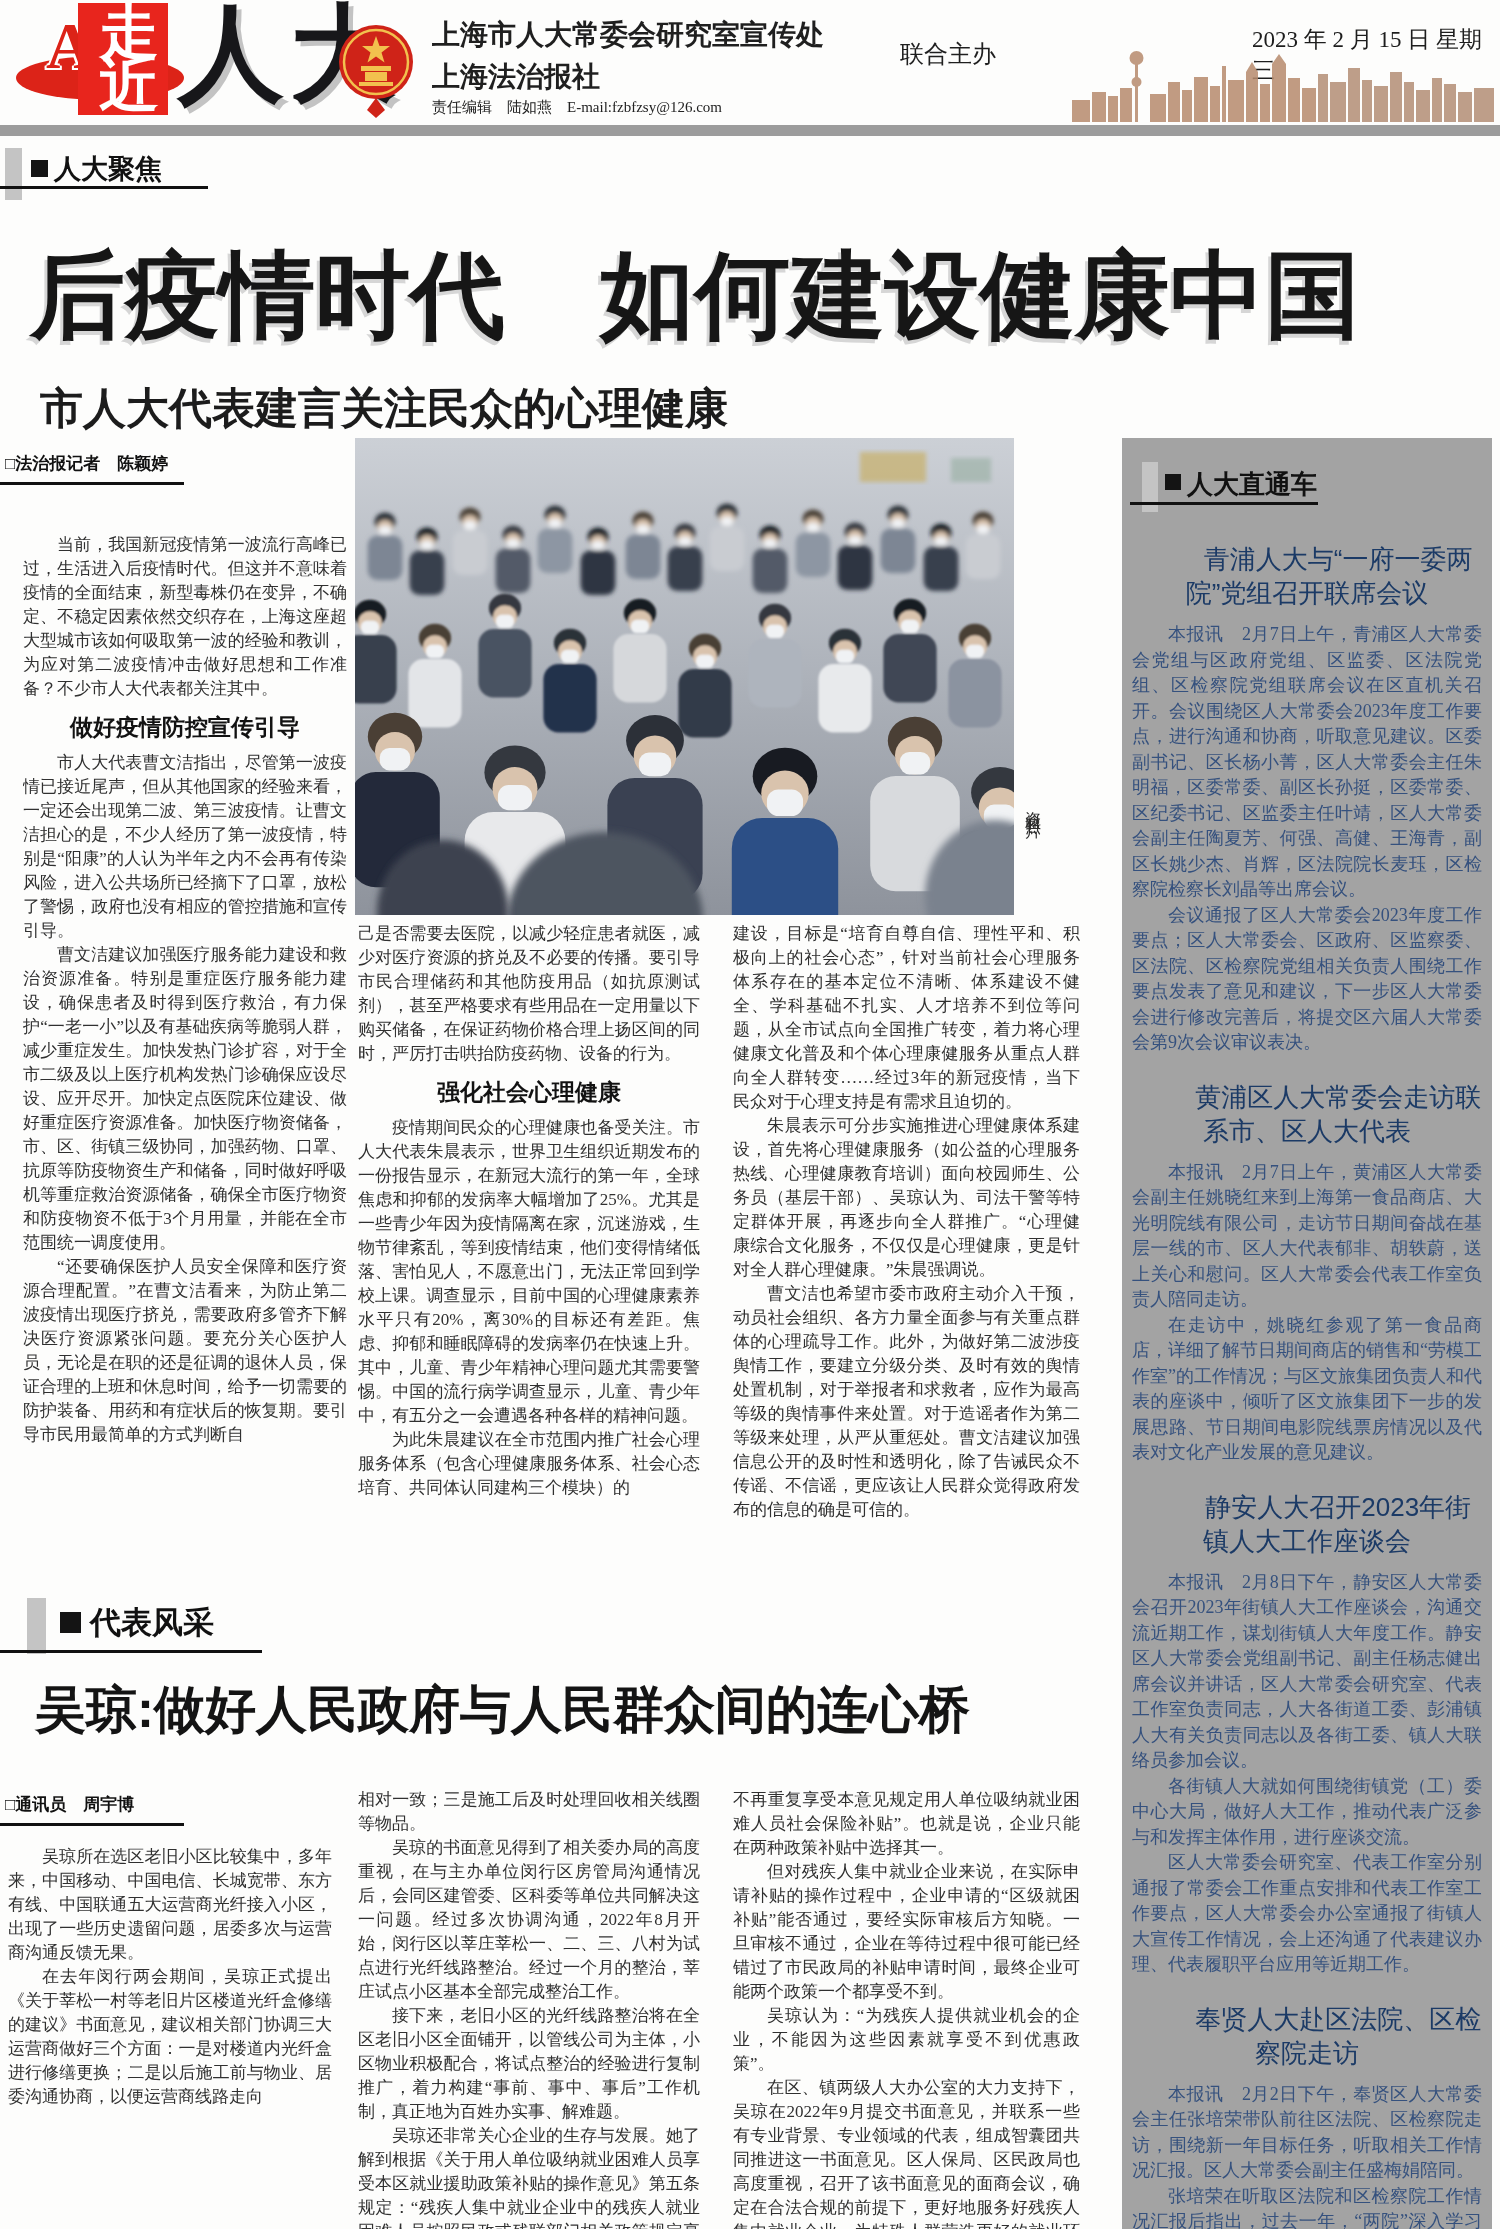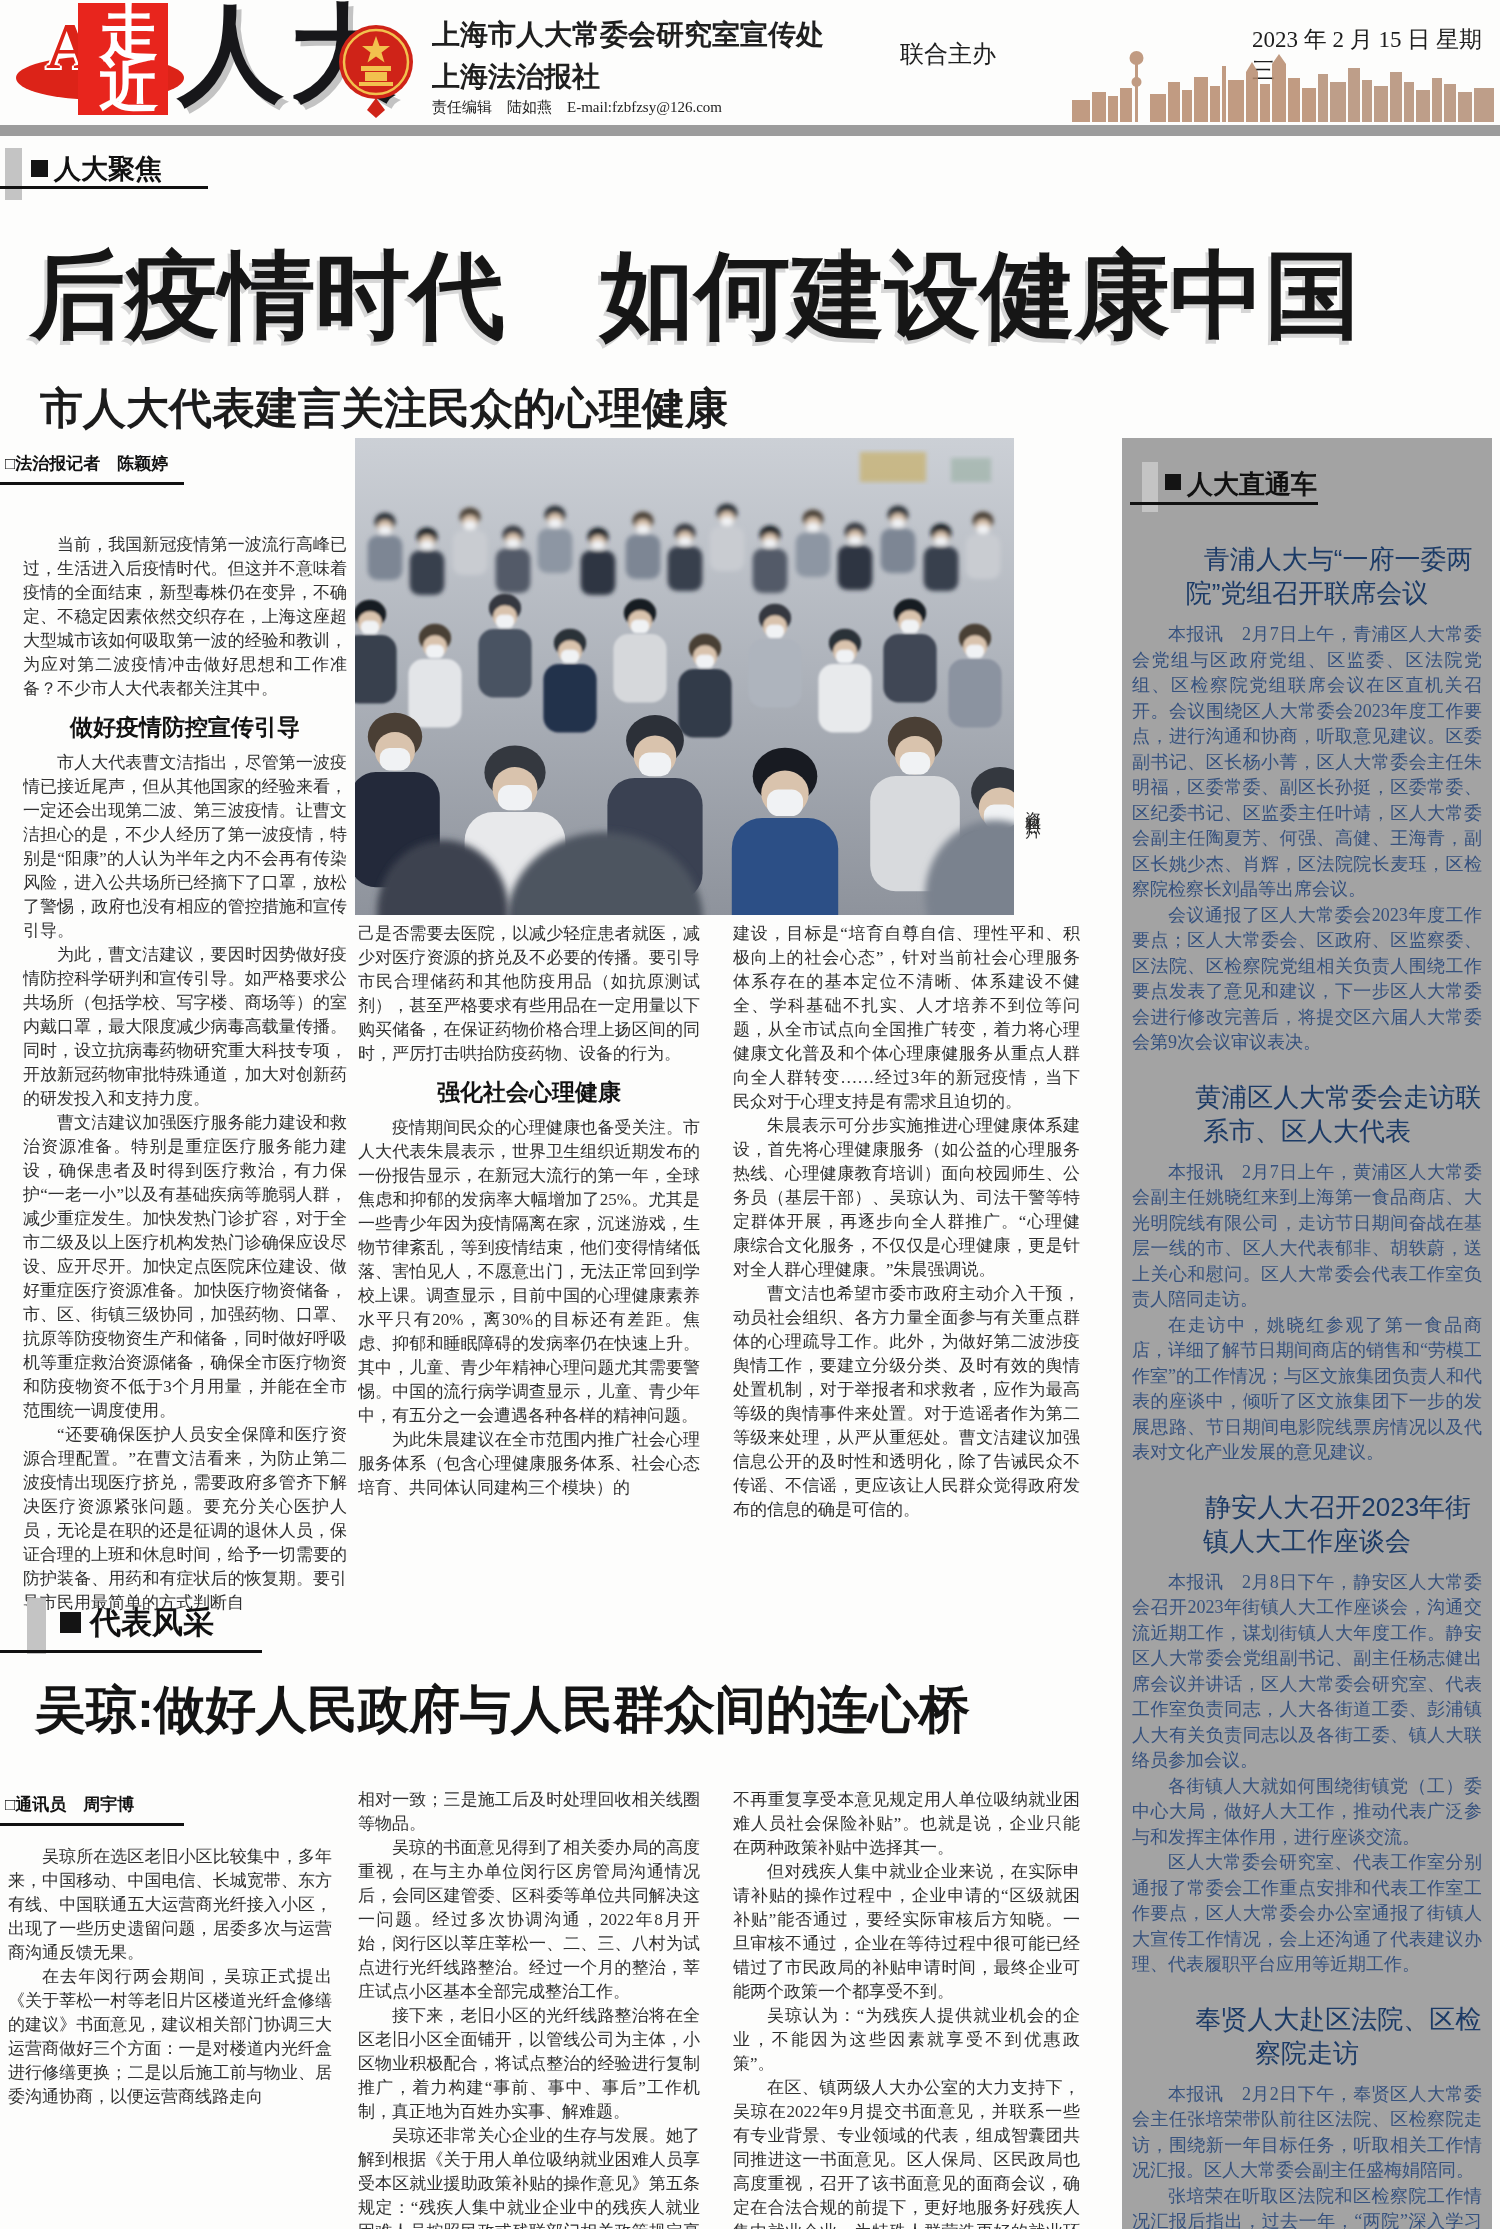--- a/index.html
+++ b/index.html
@@ -343,21 +343,20 @@
     <ellipse cx="88" cy="474" rx="66" ry="72" fill="#3c434f" filter="url(#blurC)"></ellipse>
     <ellipse cx="640" cy="458" rx="70" ry="76" fill="#7a828e" filter="url(#blurC)"></ellipse>
   </svg>
 </div>
 <div class="abs photo-caption">资料照片</div>
 
 <div class="col" style="left:23px;top:487px;width:324px;height:1092px;margin-top:46px;">
     <p class="para">当前，我国新冠疫情第一波流行高峰已过，生活进入后疫情时代。但这并不意味着疫情的全面结束，新型毒株仍在变异，不确定、不稳定因素依然交织存在，上海这座超大型城市该如何吸取第一波的经验和教训，为应对第二波疫情冲击做好思想和工作准备？不少市人大代表都关注其中。</p>
     <div class="col-subhead">做好疫情防控宣传引导</div>
     <p class="para">市人大代表曹文洁指出，尽管第一波疫情已接近尾声，但从其他国家的经验来看，一定还会出现第二波、第三波疫情。让曹文洁担心的是，不少人经历了第一波疫情，特别是“阳康”的人认为半年之内不会再有传染风险，进入公共场所已经摘下了口罩，放松了警惕，政府也没有相应的管控措施和宣传引导。</p>
-    <p class="para">为此，曹文洁建议，要因时因势做好疫情防控科学研判和宣传引导。如严格要求公共场所（包括学校、写字楼、商场等）的室内戴口罩，最大限度减少病毒高载量传播。同时，设立抗病毒药物研究重大科技专项，开放新冠药物审批特殊通道，加大对创新药的研发投入和支持力度。</p>
     <p class="para">曹文洁建议加强医疗服务能力建设和救治资源准备。特别是重症医疗服务能力建设，确保患者及时得到医疗救治，有力保护“一老一小”以及有基础疾病等脆弱人群，减少重症发生。加快发热门诊扩容，对于全市二级及以上医疗机构发热门诊确保应设尽设、应开尽开。加快定点医院床位建设、做好重症医疗资源准备。加快医疗物资储备，市、区、街镇三级协同，加强药物、口罩、抗原等防疫物资生产和储备，同时做好呼吸机等重症救治资源储备，确保全市医疗物资和防疫物资不低于3个月用量，并能在全市范围统一调度使用。</p>
     <p class="para">“还要确保医护人员安全保障和医疗资源合理配置。”在曹文洁看来，为防止第二波疫情出现医疗挤兑，需要政府多管齐下解决医疗资源紧张问题。要充分关心医护人员，无论是在职的还是征调的退休人员，保证合理的上班和休息时间，给予一切需要的防护装备、用药和有症状后的恢复期。要引导市民用最简单的方式判断自</p>
   </div>
 <div class="col" style="left:358px;top:922px;width:342px;height:655px;">
     <p class="para cont">己是否需要去医院，以减少轻症患者就医，减少对医疗资源的挤兑及不必要的传播。要引导市民合理储药和其他防疫用品（如抗原测试剂），甚至严格要求有些用品在一定用量以下购买储备，在保证药物价格合理上扬区间的同时，严厉打击哄抬防疫药物、设备的行为。</p>
     <div class="col-subhead">强化社会心理健康</div>
     <p class="para">疫情期间民众的心理健康也备受关注。市人大代表朱晨表示，世界卫生组织近期发布的一份报告显示，在新冠大流行的第一年，全球焦虑和抑郁的发病率大幅增加了25%。尤其是一些青少年因为疫情隔离在家，沉迷游戏，生物节律紊乱，等到疫情结束，他们变得情绪低落、害怕见人，不愿意出门，无法正常回到学校上课。调查显示，目前中国的心理健康素养水平只有20%，离30%的目标还有差距。焦虑、抑郁和睡眠障碍的发病率仍在快速上升。其中，儿童、青少年精神心理问题尤其需要警惕。中国的流行病学调查显示，儿童、青少年中，有五分之一会遭遇各种各样的精神问题。</p>
     <p class="para">为此朱晨建议在全市范围内推广社会心理服务体系（包含心理健康服务体系、社会心态培育、共同体认同建构三个模块）的</p>
   </div>
 <div class="col" style="left:733px;top:922px;width:347px;height:600px;">

